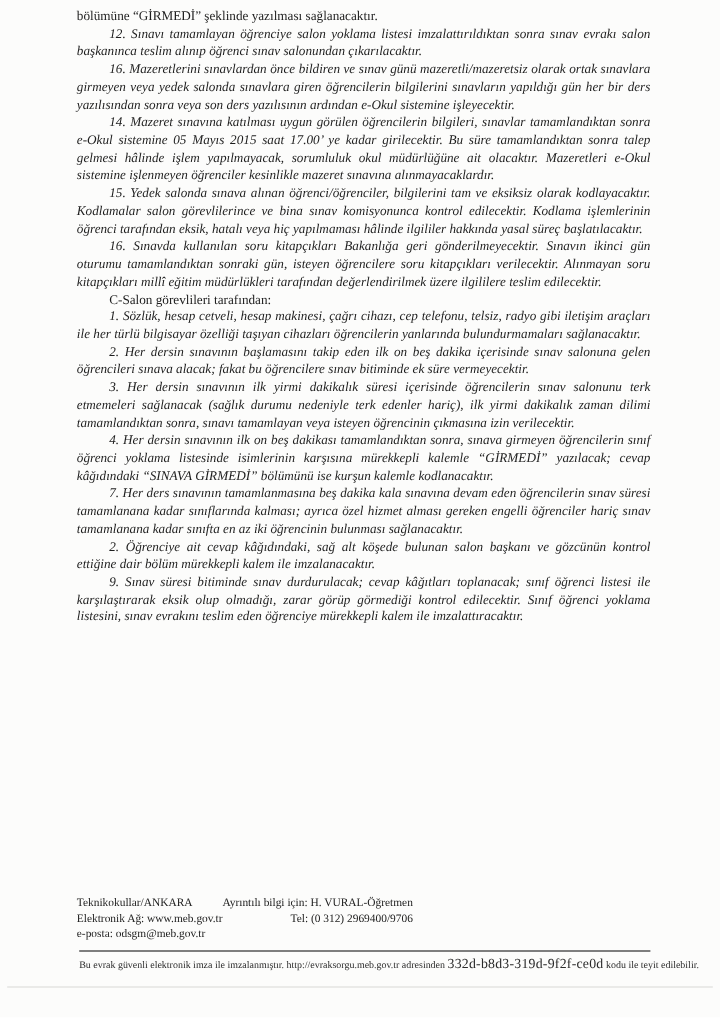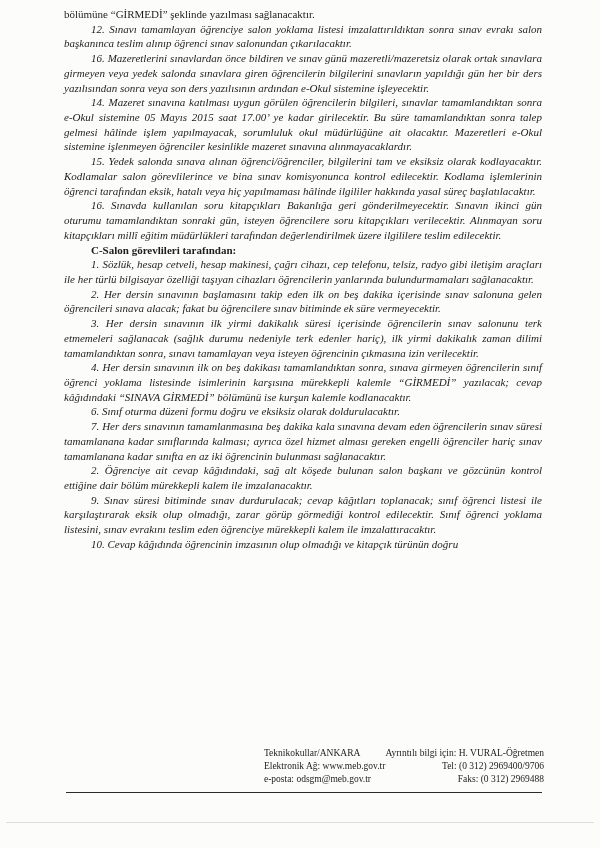--- a/index.html
+++ b/index.html
@@ -17,28 +17,28 @@
     position: absolute;
     left: 64px;
     right: 58px;
     top: 7px;
     font-size: 11px;
     line-height: 14.72px;
     text-align: justify;
   }
   .content p { margin: 0; }
   .para { text-indent: 27px; font-style: italic; }
-  .heading { text-indent: 27px; font-weight: bold; }
+  .heading { text-indent: 27px; }
   .footer {
     position: absolute;
     left: 64px;
     right: 56px;
     top: 747px;
     display: flex;
-    justify-content: flex-end;
+    justify-content: flex-start;
     font-size: 9.5px;
     line-height: 13px;
     color: #222;
   }
   .footer-right { text-align: right; }
   .rule {
     position: absolute;
     left: 66px;
     right: 58px;
     top: 792px;
@@ -75,38 +75,38 @@
     <p class="para">12. Sınavı tamamlayan öğrenciye salon yoklama listesi imzalattırıldıktan sonra sınav evrakı salon başkanınca teslim alınıp öğrenci sınav salonundan çıkarılacaktır.</p>
     <p class="para">16. Mazeretlerini sınavlardan önce bildiren ve sınav günü mazeretli/mazeretsiz olarak ortak sınavlara girmeyen veya yedek salonda sınavlara giren öğrencilerin bilgilerini sınavların yapıldığı gün her bir ders yazılısından sonra veya son ders yazılısının ardından e-Okul sistemine işleyecektir.</p>
     <p class="para">14. Mazeret sınavına katılması uygun görülen öğrencilerin bilgileri, sınavlar tamamlandıktan sonra e-Okul sistemine 05 Mayıs 2015 saat 17.00’ ye kadar girilecektir. Bu süre tamamlandıktan sonra talep gelmesi hâlinde işlem yapılmayacak, sorumluluk okul müdürlüğüne ait olacaktır. Mazeretleri e-Okul sistemine işlenmeyen öğrenciler kesinlikle mazeret sınavına alınmayacaklardır.</p>
     <p class="para">15. Yedek salonda sınava alınan öğrenci/öğrenciler, bilgilerini tam ve eksiksiz olarak kodlayacaktır. Kodlamalar salon görevlilerince ve bina sınav komisyonunca kontrol edilecektir. Kodlama işlemlerinin öğrenci tarafından eksik, hatalı veya hiç yapılmaması hâlinde ilgililer hakkında yasal süreç başlatılacaktır.</p>
     <p class="para">16. Sınavda kullanılan soru kitapçıkları Bakanlığa geri gönderilmeyecektir. Sınavın ikinci gün oturumu tamamlandıktan sonraki gün, isteyen öğrencilere soru kitapçıkları verilecektir. Alınmayan soru kitapçıkları millî eğitim müdürlükleri tarafından değerlendirilmek üzere ilgililere teslim edilecektir.</p>
     <p class="heading">C-Salon görevlileri tarafından:</p>
     <p class="para">1. Sözlük, hesap cetveli, hesap makinesi, çağrı cihazı, cep telefonu, telsiz, radyo gibi iletişim araçları ile her türlü bilgisayar özelliği taşıyan cihazları öğrencilerin yanlarında bulundurmamaları sağlanacaktır.</p>
     <p class="para">2. Her dersin sınavının başlamasını takip eden ilk on beş dakika içerisinde sınav salonuna gelen öğrencileri sınava alacak;  fakat bu öğrencilere sınav bitiminde ek süre vermeyecektir.</p>
     <p class="para">3. Her dersin sınavının ilk yirmi dakikalık süresi içerisinde öğrencilerin sınav salonunu terk etmemeleri sağlanacak (sağlık durumu nedeniyle terk edenler hariç), ilk yirmi dakikalık zaman dilimi tamamlandıktan sonra, sınavı tamamlayan veya isteyen öğrencinin çıkmasına izin verilecektir.</p>
     <p class="para">4. Her dersin sınavının ilk on beş dakikası tamamlandıktan sonra, sınava girmeyen öğrencilerin sınıf öğrenci yoklama listesinde isimlerinin karşısına mürekkepli kalemle “GİRMEDİ” yazılacak; cevap kâğıdındaki “SINAVA GİRMEDİ” bölümünü ise kurşun kalemle kodlanacaktır.</p>
-    <p class="para">6.  Sınıf oturma düzeni formu doğru ve eksiksiz olarak doldurulacaktır.</p>
     <p class="para">7. Her ders sınavının tamamlanmasına beş dakika kala sınavına devam eden öğrencilerin sınav süresi tamamlanana kadar sınıflarında kalması; ayrıca özel hizmet alması gereken engelli öğrenciler hariç sınav tamamlanana kadar sınıfta en az iki öğrencinin bulunması sağlanacaktır.</p>
     <p class="para">2. Öğrenciye ait cevap kâğıdındaki, sağ alt köşede bulunan salon başkanı ve gözcünün kontrol ettiğine dair bölüm mürekkepli kalem ile imzalanacaktır.</p>
     <p class="para">9. Sınav süresi bitiminde sınav durdurulacak; cevap kâğıtları toplanacak; sınıf öğrenci listesi ile karşılaştırarak eksik olup olmadığı, zarar görüp görmediği kontrol edilecektir. Sınıf öğrenci yoklama listesini, sınav evrakını teslim eden öğrenciye mürekkepli kalem ile imzalattıracaktır.</p>
-    <p class="para">10. Cevap kâğıdında öğrencinin imzasının olup olmadığı ve kitapçık türünün doğru</p>
   </div>
 
   <div class="footer">
     <div class="footer-left">
       <div>Teknikokullar/ANKARA</div>
       <div>Elektronik Ağ: www.meb.gov.tr</div>
       <div>e-posta: odsgm@meb.gov.tr</div>
     </div>
     <div class="footer-right">
       <div>Ayrıntılı bilgi için: H. VURAL-Öğretmen</div>
       <div>Tel: (0 312) 2969400/9706</div>
-      <div>Faks: (0 312) 2969488</div>
     </div>
   </div>
 
   <div class="rule"></div>
 
+  <div class="verification">
+    <span>Bu evrak güvenli elektronik imza ile imzalanmıştır. http://evraksorgu.meb.gov.tr adresinden </span><span class="code">332d-b8d3-319d-9f2f-ce0d</span><span> kodu ile teyit edilebilir.</span>
+  </div>
 
   <div class="bottom-line"></div>
 
 </div>
 
 </body></html>

